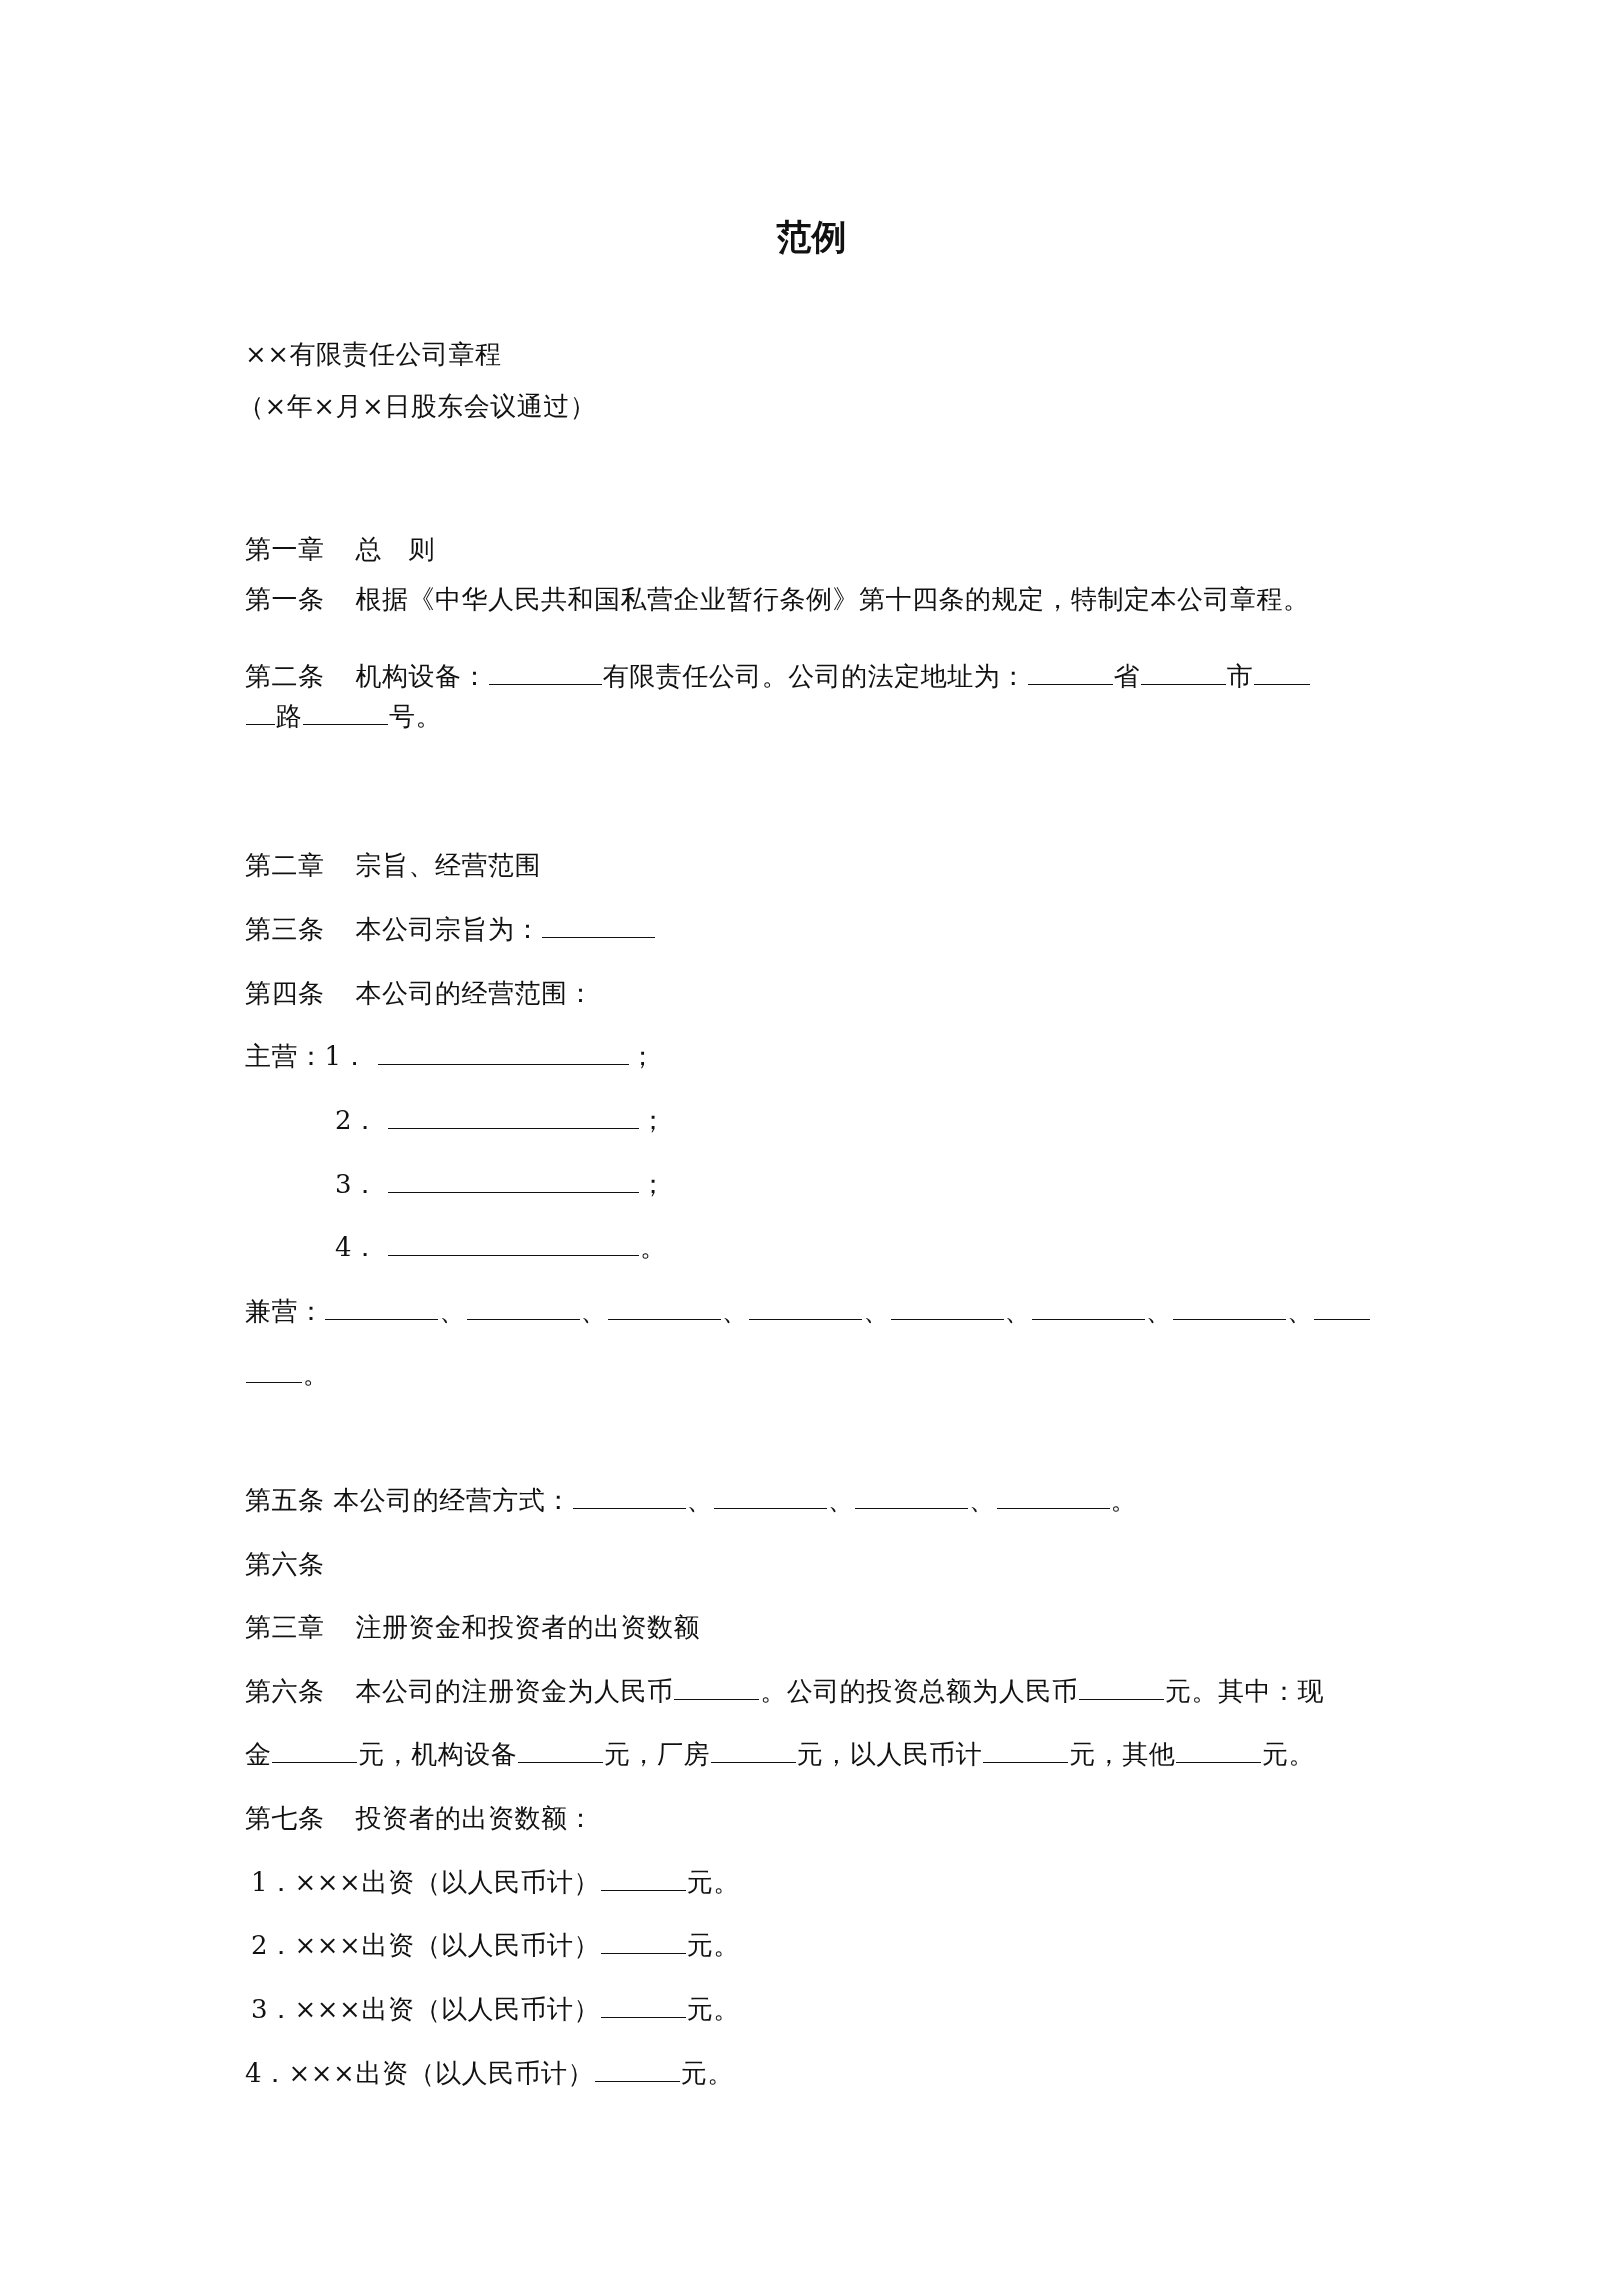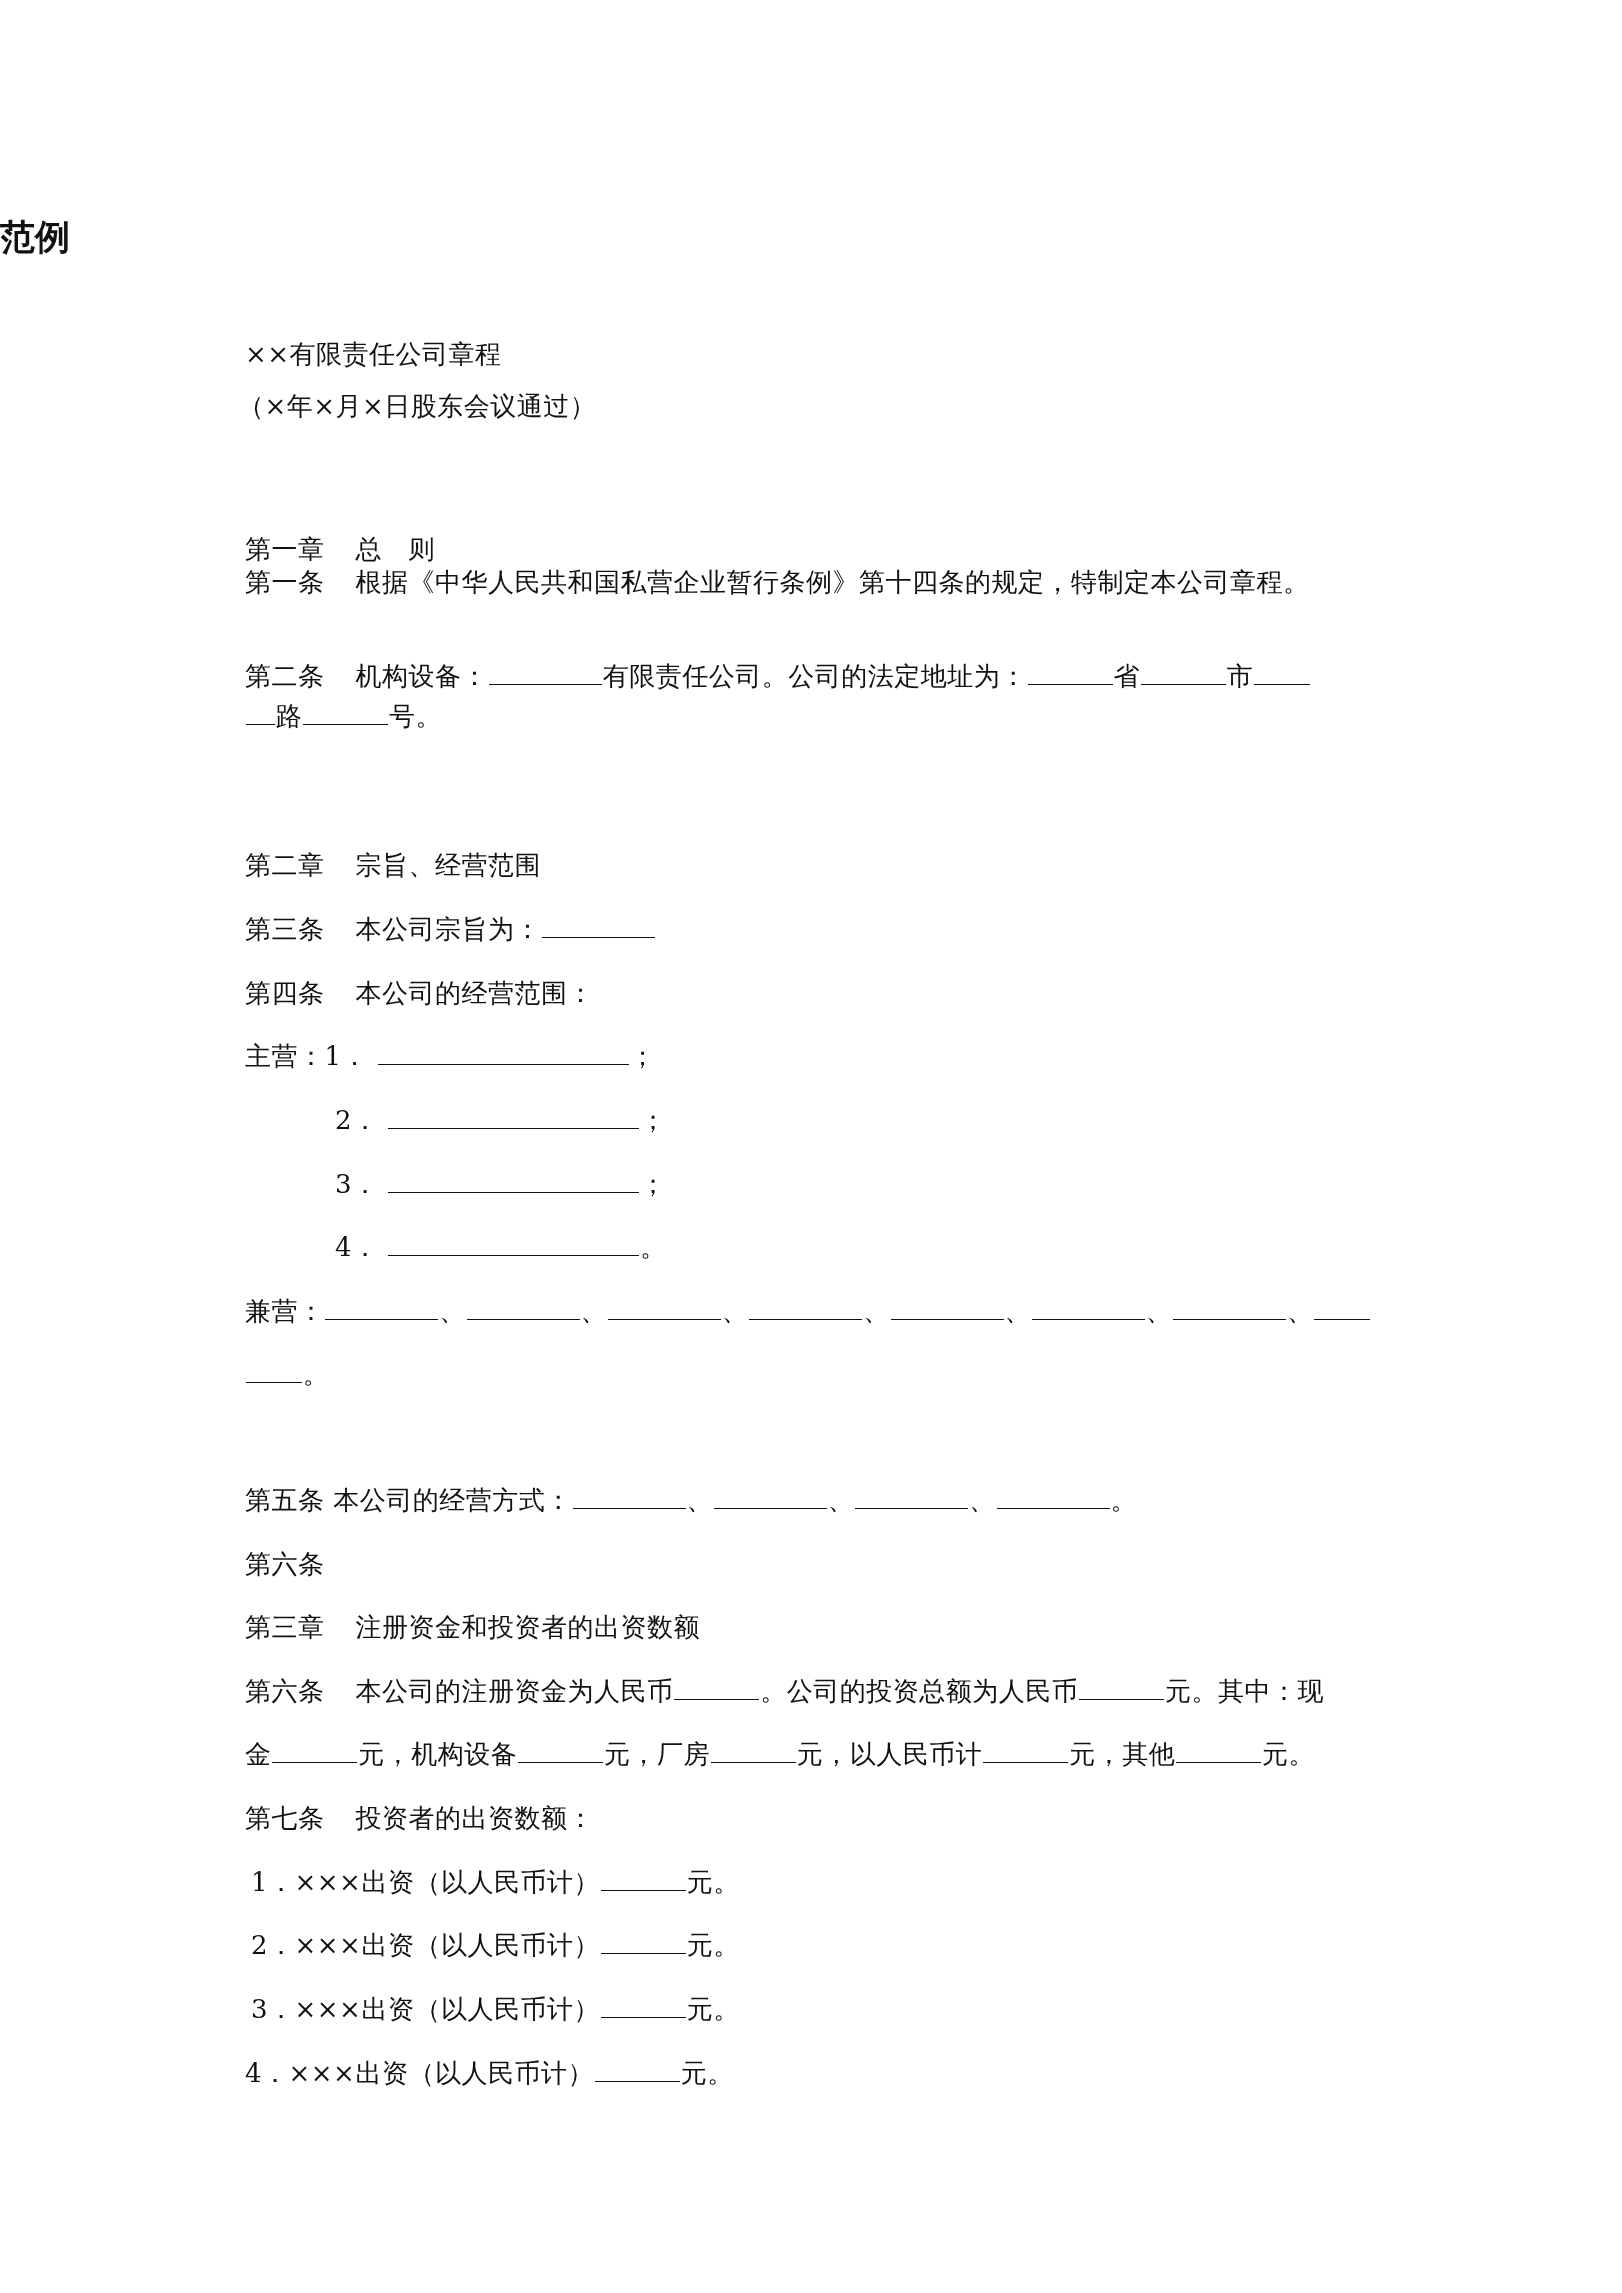--- a/index.html
+++ b/index.html
@@ -3,21 +3,21 @@
   <meta charset="utf-8">
   <style>
     html, body { margin: 0; padding: 0; background: #ffffff; }
     body {
       width: 1623px; height: 2294px; position: relative; overflow: hidden;
       font-family: "DejaVu Serif", "Liberation Serif", serif;
       color: #111111;
     }
     .title {
       position: absolute; left: 0; width: 1623px; top: 211px;
-      font-size: 35px; font-weight: bold; line-height: 51px;
+      text-align: center; font-size: 35px; font-weight: bold; line-height: 51px;
     }
     .line {
       position: absolute; left: 245px; font-size: 26px; line-height: 36px;
       white-space: pre; letter-spacing: 0.5px;
     }
     .indent { left: 335px; }
     .blank {
       display: inline-block; border-bottom: 1.8px solid #111111;
       height: 23.6px; vertical-align: baseline; margin: 0 0.9px;
     }
@@ -33,21 +33,21 @@
 
 <div>
 
   <div class="title">范例</div>
 
   <div class="line" style="top:336px">××有限责任公司章程</div>
   <div class="line" style="top:388px;left:238px">（×年×月×日股东会议通过）</div>
 
   <div class="line" style="top:531px"><span>第一章</span><span class="gap"></span><span>总　则</span></div>
 
-  <div class="line" style="top:564px"><span>第一条</span><span class="gap"></span><span>根据《中华人民共和国私营企业暂行条例》第十四条的规定，特制定本公司章程。</span></div>
+  <div class="line" style="top:581px"><span>第一条</span><span class="gap"></span><span>根据《中华人民共和国私营企业暂行条例》第十四条的规定，特制定本公司章程。</span></div>
 
   <div class="line" style="top:658px"><span>第二条</span><span class="gap"></span><span>机构设备：</span><span class="blank b8"></span><span>有限责任公司。公司的法定地址为：</span><span class="blank b6"></span><span>省</span><span class="blank b6"></span><span>市</span><span class="blank b4"></span></div>
   <div class="line" style="top:698px"><span class="blank b2"></span><span>路</span><span class="blank b6"></span><span>号。</span></div>
 
   <div class="line" style="top:847px"><span>第二章</span><span class="gap"></span><span>宗旨、经营范围</span></div>
 
   <div class="line" style="top:911px"><span>第三条</span><span class="gap"></span><span>本公司宗旨为：</span><span class="blank b8"></span></div>
 
   <div class="line" style="top:975px"><span>第四条</span><span class="gap"></span><span>本公司的经营范围：</span></div>
 

